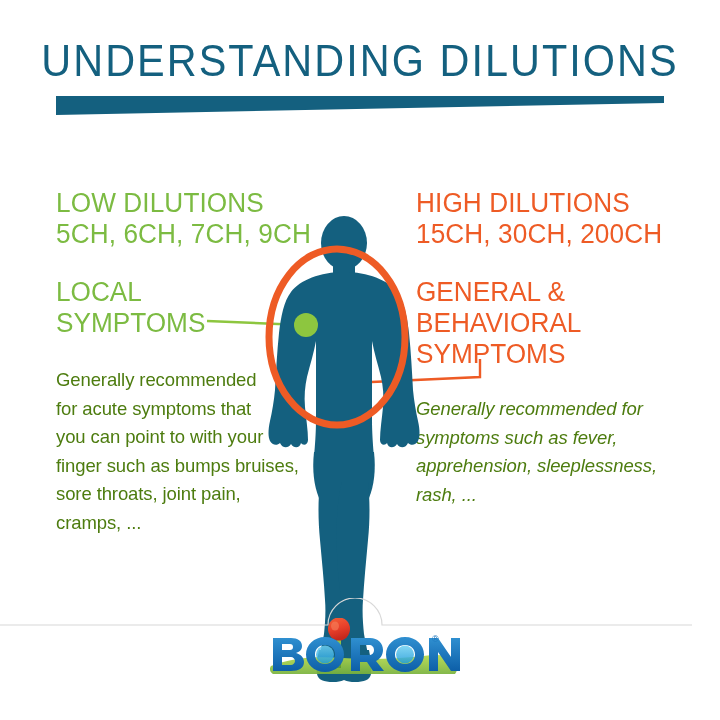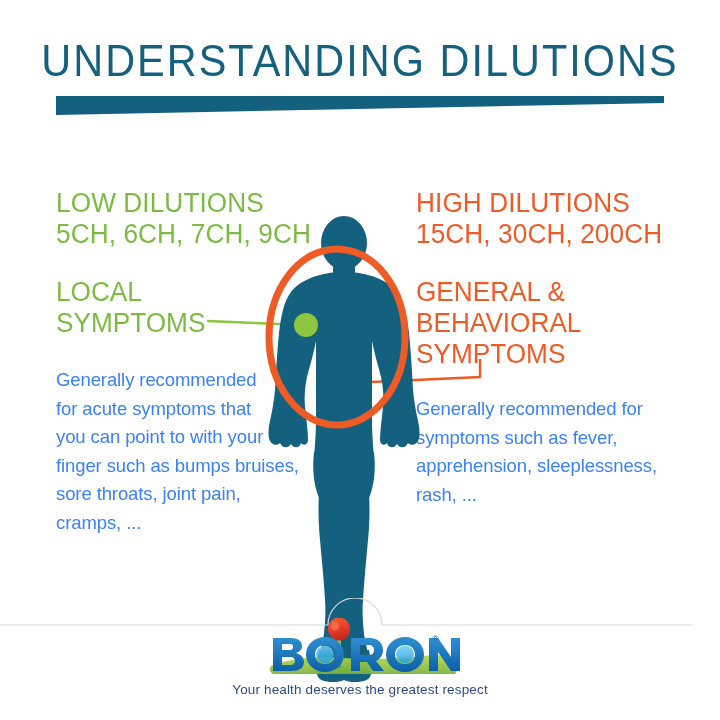--- a/index.html
+++ b/index.html
@@ -70,26 +70,26 @@
   }
   .subheading.left  { left: 56px;  top: 277px; color: #7cbb42; }
   .subheading.right { left: 416px; top: 277px; color: #ee5b25; }
 
   
   .body-text {
     position: absolute;
     font-family: "Liberation Sans", sans-serif;
     font-size: 18.5px;
     line-height: 28.5px;
-    color: #3b82f6;
+    color: #4d7c0f;
     white-space: pre-line;
     letter-spacing: -0.1px;
   }
   .body-text.left  { left: 56px;  top: 366px; width: 270px; }
-  .body-text.right { left: 416px; top: 395px; width: 270px; }
+  .body-text.right { left: 416px; top: 395px; width: 270px; font-style: italic; }
 
   
   .figure-layer {
     position: absolute;
     left: 0;
     top: 0;
     width: 720px;
     height: 720px;
     pointer-events: none;
   }
@@ -306,15 +306,14 @@
                  C150,31 146,27 140,27 Z" fill="url(#gBlue)"></path>
         <circle cx="140" cy="36.5" r="9" fill="url(#gCyan)" opacity="0.85"></circle>
 
         <path d="M164,20 L173,20 L186,39 L186,20 L195,20 L195,53 L186,53 L173,34 L173,53 L164,53 Z" fill="url(#gBlue)"></path>
       </g>
     </svg>
   </div>
 
   <div class="logo-r">®</div>
 
-  <div class="tagline">Your health deserves the greatest respect</div>
 
 </div>
 
 </body></html>

